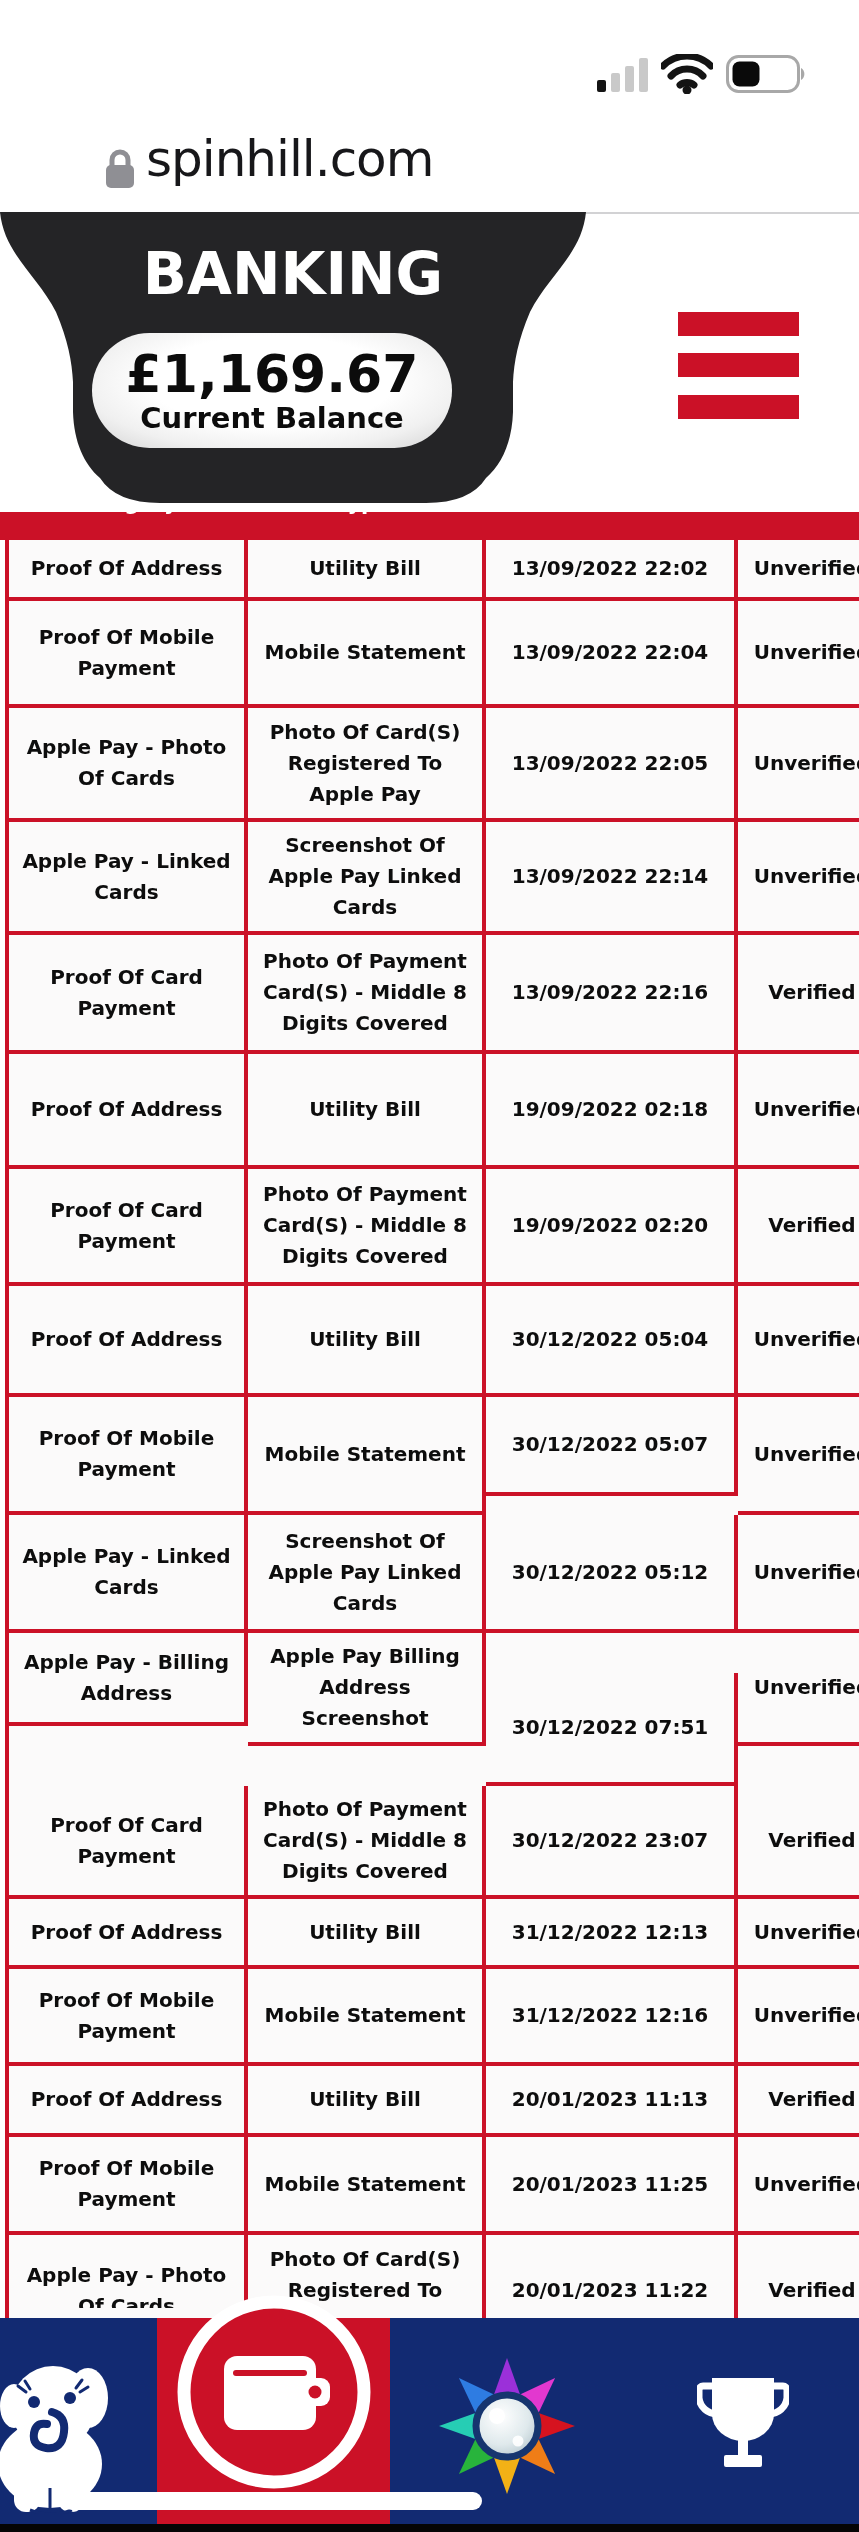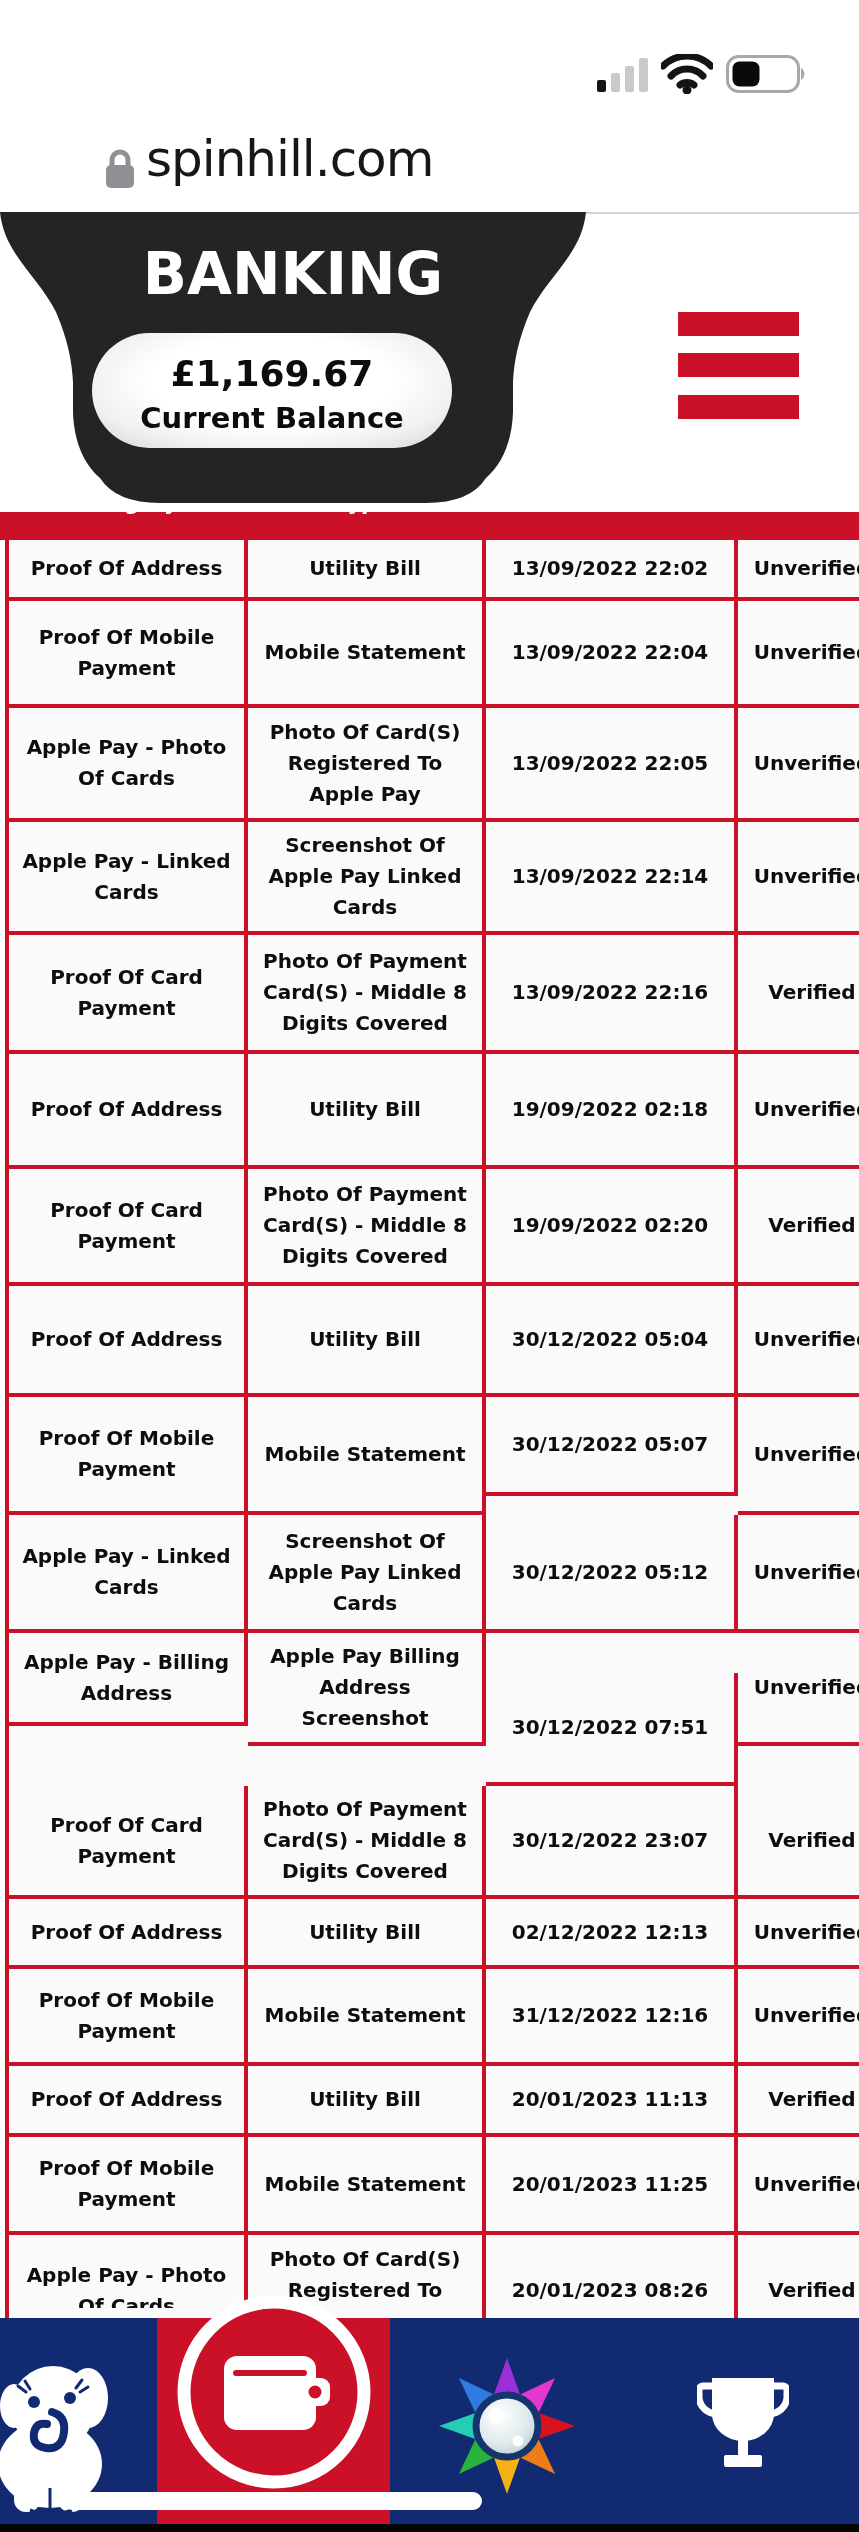--- a/index.html
+++ b/index.html
@@ -46,21 +46,21 @@
   .banner{position:absolute;left:0;top:212px;width:586px;height:294px;z-index:3;}
   .banner-title{
     position:absolute;left:0;top:28px;width:586px;text-align:center;
     color:#ffffff;font-size:58px;font-weight:800;letter-spacing:0px;
   }
   .pill{
     position:absolute;left:92px;top:121px;width:360px;height:115px;border-radius:58px;
     background:radial-gradient(ellipse at 50% 42%, #ffffff 48%, #f0f0f0 74%, #d3d3d3 100%);
     display:flex;flex-direction:column;align-items:center;justify-content:center;
   }
-  .pill-amount{font-size:36px;font-weight:800;color:#0c0c0c;line-height:56px;}
+  .pill-amount{font-size:52px;font-weight:800;color:#0c0c0c;line-height:56px;}
   .pill-label{font-size:29px;font-weight:700;color:#0c0c0c;line-height:33px;}
   
   .hamburger{position:absolute;left:678px;top:312px;width:121px;height:107px;z-index:3;cursor:pointer;}
   .hamburger .bar{position:absolute;left:0;width:121px;height:24px;background:#cb1127;}
   .hamburger .b1{top:0;} .hamburger .b2{top:41px;} .hamburger .b3{top:83px;}
   
   .nav{position:absolute;left:0;top:2318px;width:859px;height:214px;background:#122a72;z-index:4;}
   .nav-redsection{position:absolute;left:157px;top:0;width:233px;height:214px;background:#cb1127;}
   .nav-black-strip{position:absolute;left:0;top:206px;width:859px;height:8px;background:#050505;}
   .elephant{position:absolute;left:-4px;top:28px;}
@@ -175,21 +175,21 @@
     </div>
     <div class="trow">
       <div class="tcell c0" style="height: 113px;">Proof Of Card Payment</div>
       <div class="tcell c1" style="height: 113px;">Photo Of Payment Card(S) - Middle 8 Digits Covered</div>
       <div class="tcell c2" style="height: 113px;">30/12/2022 23:07</div>
       <div class="tcell c3" style="height: 113px;">Verified</div>
     </div>
     <div class="trow">
       <div class="tcell c0" style="height: 70px;">Proof Of Address</div>
       <div class="tcell c1" style="height: 70px;">Utility Bill</div>
-      <div class="tcell c2" style="height: 70px;">02/12/2022 12:13</div>
+      <div class="tcell c2" style="height: 70px;">31/12/2022 12:13</div>
       <div class="tcell c3" style="height: 70px;">Unverified</div>
     </div>
     <div class="trow">
       <div class="tcell c0" style="height: 97px;">Proof Of Mobile Payment</div>
       <div class="tcell c1" style="height: 97px;">Mobile Statement</div>
       <div class="tcell c2" style="height: 97px;">31/12/2022 12:16</div>
       <div class="tcell c3" style="height: 97px;">Unverified</div>
     </div>
     <div class="trow">
       <div class="tcell c0" style="height: 71px;">Proof Of Address</div>
@@ -199,21 +199,21 @@
     </div>
     <div class="trow">
       <div class="tcell c0" style="height: 98px;">Proof Of Mobile Payment</div>
       <div class="tcell c1" style="height: 98px;">Mobile Statement</div>
       <div class="tcell c2" style="height: 98px;">20/01/2023 11:25</div>
       <div class="tcell c3" style="height: 98px;">Unverified</div>
     </div>
     <div class="trow">
       <div class="tcell c0" style="height: 115px;">Apple Pay - Photo Of Cards</div>
       <div class="tcell c1" style="height: 115px;">Photo Of Card(S) Registered To Apple Pay</div>
-      <div class="tcell c2" style="height: 115px;">20/01/2023 08:26</div>
+      <div class="tcell c2" style="height: 115px;">20/01/2023 11:22</div>
       <div class="tcell c3" style="height: 115px;">Verified</div>
     </div>
   </div>
 <div class="sliver">
   <div class="vseg" style="left:235px;"></div>
   <div class="vseg" style="left:473px;"></div>
   <div class="vseg" style="left:725px;"></div>
 </div>
 
 <div class="banner">

